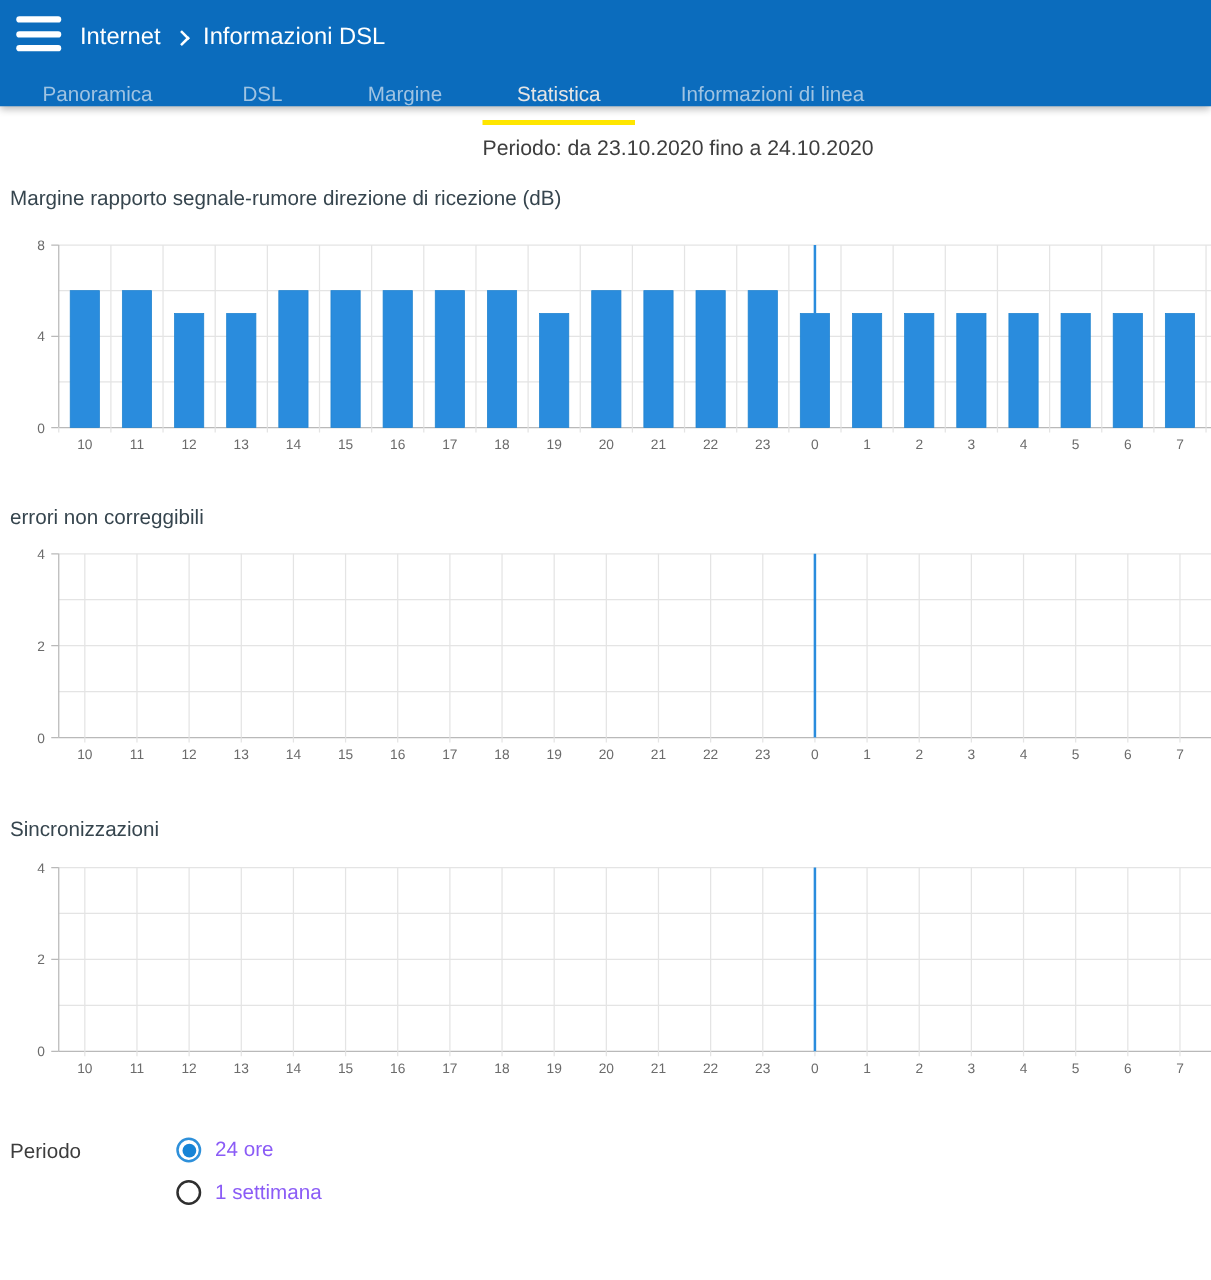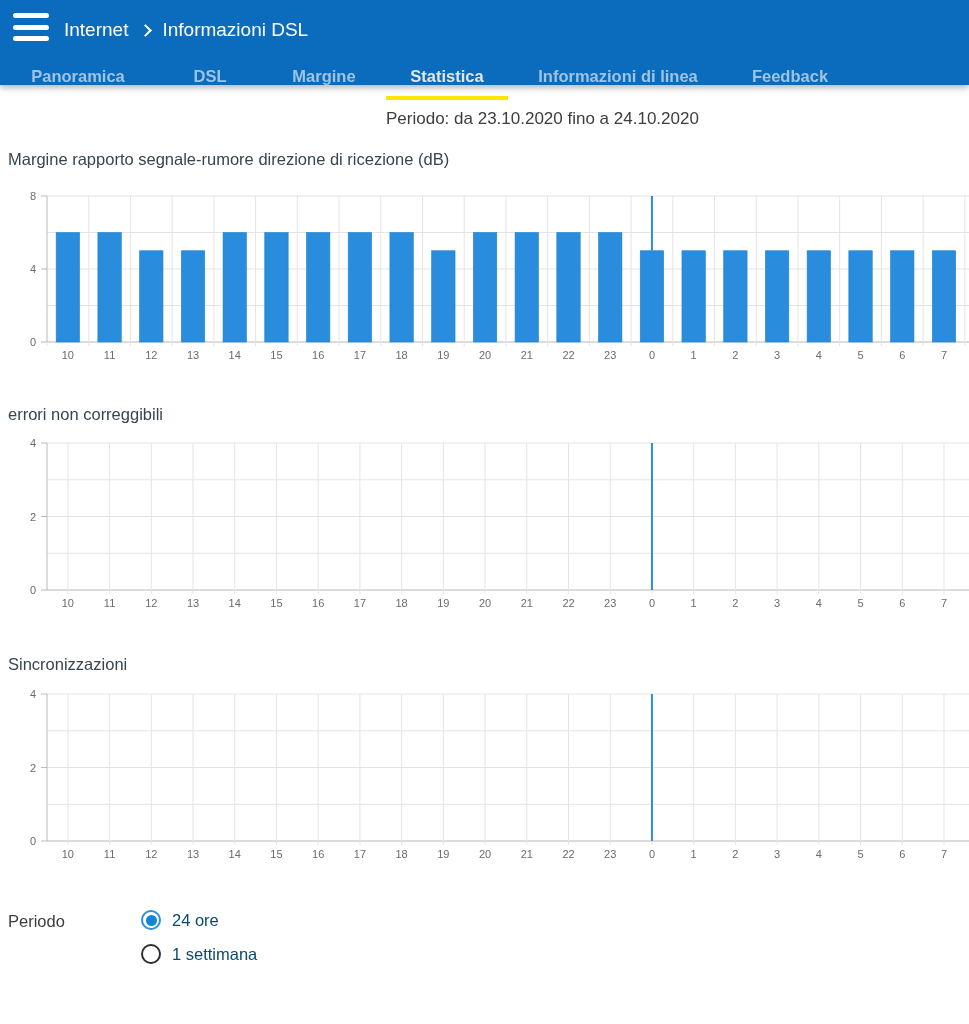--- a/index.html
+++ b/index.html
@@ -30,21 +30,21 @@
   .crumb { white-space:nowrap; }
   .crumb-sep {
     display:inline-block; width:9px; height:9px; margin:0 12px 0 13px;
     border-top:2px solid #fff; border-right:2px solid #fff;
     transform:rotate(45deg);
   }
   
   .tab {
     position:absolute; top:63px; height:38px;
     display:flex; align-items:flex-start; justify-content:center;
-    font-size:16.5px; color:#9fc3e2; cursor:pointer; padding-top:4px;font-weight:bold;
+    font-size:16.5px; color:#9fc3e2; cursor:pointer; padding-top:4px;
   }
   .tab.active { color:#e5e5e5; }
   .tab.active::after {
     content:""; position:absolute; left:0; right:0; bottom:1px; height:4px;
     background:#ffe600;
   }
   
   .period-banner {
     position:absolute; left:386px; top:109px;
     font-size:17px; color:#3d3d3d; white-space:nowrap;
@@ -52,21 +52,21 @@
   
   .chart-title {
     position:absolute; left:8px;
     font-size:16.5px; font-weight:normal; color:#36454e; white-space:nowrap;
   }
   .chart-host { position:absolute; left:0; width:969px; height:185px; }
   
   .period-label { position:absolute; left:8px; top:912px; font-size:16.5px; color:#3d3d3d; }
   .radio-row {
     position:absolute; left:141px; display:flex; align-items:center; gap:11px;
-    cursor:pointer; font-size:16.5px; color:#0c4a6e;
+    cursor:pointer; font-size:16.5px; color:#8b5cf6;
   }
   .radio {
     position:relative; width:20px; height:20px; border-radius:50%;
     border:2.5px solid #2f2f2f; background:#fff; flex:0 0 auto;
   }
   .radio.selected { border-color:#2e90da; }
   .radio.selected::after {
     content:""; position:absolute; left:2.5px; top:2.5px; right:2.5px; bottom:2.5px;
     border-radius:50%; background:#1583d6;
   }
@@ -84,21 +84,20 @@
     <span class="crumb">Internet</span>
     <span class="crumb-sep"></span>
     <span class="crumb">Informazioni DSL</span>
   </div>
 
   <div class="tab" style="left:18px;width:120px">Panoramica</div>
   <div class="tab" style="left:150px;width:120px">DSL</div>
   <div class="tab" style="left:264px;width:120px">Margine</div>
   <div class="tab active" style="left:386px;width:122px">Statistica</div>
   <div class="tab" style="left:518px;width:200px">Informazioni di linea</div>
-  <div class="tab" style="left:730px;width:120px">Feedback</div>
 </div>
 
 <div class="period-banner">Periodo: da 23.10.2020 fino a 24.10.2020</div>
 
 <div class="chart-title" style="top:150px">Margine rapporto segnale-rumore direzione di ricezione (dB)</div>
 <div class="chart-host" style="top:186px"><svg width="969" height="185">
       <line x1="47" y1="156" x2="969" y2="156" stroke="#b9b9b9" stroke-width="1"></line>
       <line x1="47" y1="119.5" x2="969" y2="119.5" stroke="#e4e4e4" stroke-width="1"></line>
       <line x1="47" y1="83" x2="969" y2="83" stroke="#e4e4e4" stroke-width="1"></line>
       <line x1="47" y1="46.5" x2="969" y2="46.5" stroke="#e4e4e4" stroke-width="1"></line>

